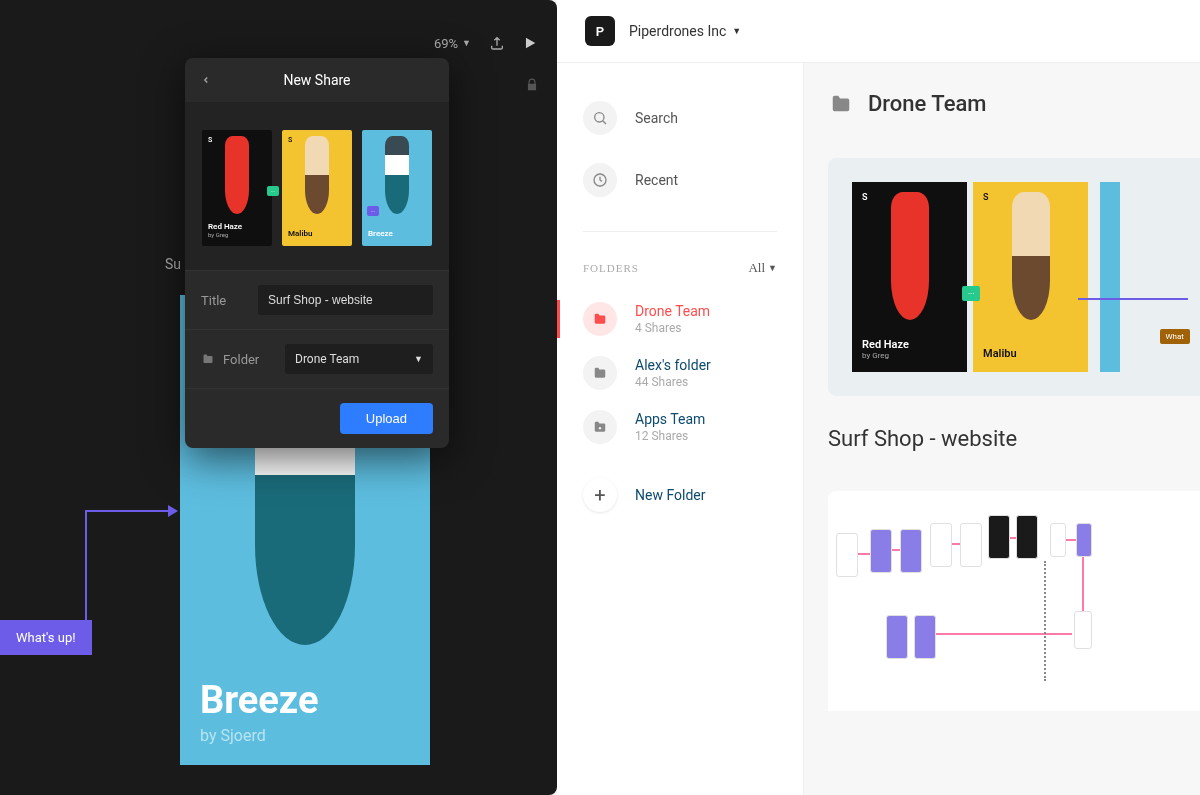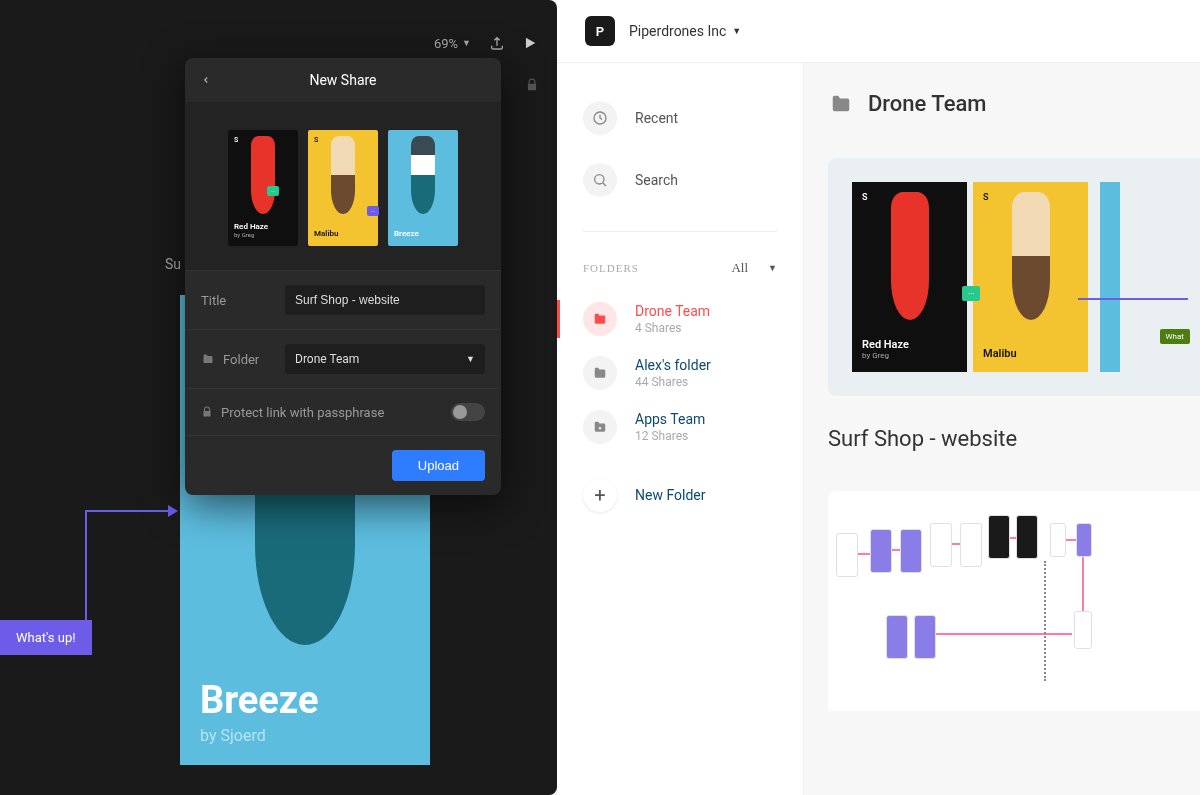--- a/index.html
+++ b/index.html
@@ -101,21 +101,21 @@
   border-radius: 60px 60px 100px 100px / 80px 80px 200px 200px;
 }
 .breeze-title { color: #fff; font-size: 38px; font-weight: 700; }
 .breeze-sub { color: #b8e4f0; font-size: 16px; margin-top: 4px; }
 
 
 .share-modal {
   position: absolute;
   left: 185px;
   top: 58px;
-  width: 316px;
+  width: 264px;
   background: #2a2a2a;
   border-radius: 8px;
   box-shadow: 0 10px 40px rgba(0,0,0,0.6);
   color: #ccc;
   font-size: 13px;
   overflow: hidden;
 }
 .modal-header {
   display: grid;
   grid-template-columns: 30px 1fr 30px;
@@ -286,21 +286,21 @@
 .folders-head {
   display: flex;
   justify-content: space-between;
   align-items: center;
   padding: 8px 26px 16px;
   color: #aaa;
   font-size: 11px;
   letter-spacing: 1px;
   font-family: Liberation Serif, serif;
 }
-.filter-all { color: #555; font-size: 13px; display: flex; align-items: center; gap: 20px; cursor: pointer; letter-spacing: 0; }
+.filter-all { color: #555; font-size: 13px; display: flex; align-items: center; gap: 3px; cursor: pointer; letter-spacing: 0; }
 .folder-item {
   display: flex;
   align-items: center;
   padding: 10px 26px;
   gap: 18px;
   cursor: pointer;
   position: relative;
 }
 .folder-item.active::before {
   content: "";
@@ -377,21 +377,21 @@
 }
 .pcard.dark .pboard { background: #e8332b; }
 .pcard.yellow .pboard { background: linear-gradient(#f0d9b3 50%, #6b4a2f 50%); }
 .pname { color: #fff; font-size: 11px; font-weight: 600; }
 .psub { color: #aaa; font-size: 8px; }
 .pcard.yellow .pname { color: #111; }
 .ps-badge { position:absolute; top:10px; left:10px; font-size:9px; color:#fff; font-weight:600; }
 .pcard.yellow .ps-badge { color:#111; }
 .strip-tag { position:absolute; font-size:8px; color:#fff; padding:3px 6px; border-radius:2px; }
 .strip-green { background:#28c98e; top:128px; left:134px; z-index:2; }
-.strip-purple { background:#4d7c0f; bottom:52px; right:10px; z-index:2; }
+.strip-purple { background:#a16207; bottom:52px; right:10px; z-index:2; }
 .strip-line {
   position: absolute;
   top: 140px;
   left: 250px;
   right: 12px;
   height: 2px;
   background: #6d5ce8;
 }
 
 .project-meta { margin-top: 30px; }
@@ -502,62 +502,53 @@
         <svg width="14" height="12" viewBox="0 0 24 24" fill="#777">
             <path d="M3 5a2 2 0 012-2h4l2 3h8a2 2 0 012 2v10a2 2 0 01-2 2H5a2 2 0 01-2-2V5z"></path>
           </svg>
         <span>Folder</span>
       </div>
       <div class="folder-select">
         <span>Drone Team</span>
         <span class="chevron">▼</span>
       </div>
     </div>
-    <div class="modal-row">
-      <div class="label" style="width:auto;flex:1">
-        <svg width="12" height="12" viewBox="0 0 24 24" fill="#777">
-            <path d="M6 10V7a6 6 0 1112 0v3h1v11H5V10h1zm2 0h8V7a4 4 0 10-8 0v3z"></path>
-          </svg>
-        <span>Protect link with passphrase</span>
-      </div>
-      <div class="toggle"></div>
-    </div>
     <div class="modal-footer">
       <button class="upload-btn">Upload</button>
     </div>
   </div>
 </div>
 
 <div class="right-panel">
   <div class="r-header">
     <div class="org-badge">P</div>
     <div class="org-name">
       <span>Piperdrones Inc</span>
       <span class="chevron">▼</span>
     </div>
   </div>
   <div class="r-body">
     <div class="r-sidebar">
       <div class="nav-item">
         <div class="nav-icon">
           <svg width="16" height="16" viewBox="0 0 24 24" fill="none" stroke="#888" stroke-width="2">
+              <circle cx="11" cy="11" r="7"></circle>
+              <path d="M21 21l-5-5"></path>
+            </svg>
+        </div>
+        <span>Search</span>
+      </div>
+      <div class="nav-item">
+        <div class="nav-icon">
+          <svg width="16" height="16" viewBox="0 0 24 24" fill="none" stroke="#888" stroke-width="2">
               <circle cx="12" cy="12" r="9"></circle>
               <path d="M12 7v5l3 2"></path>
             </svg>
         </div>
         <span>Recent</span>
-      </div>
-      <div class="nav-item">
-        <div class="nav-icon">
-          <svg width="16" height="16" viewBox="0 0 24 24" fill="none" stroke="#888" stroke-width="2">
-              <circle cx="11" cy="11" r="7"></circle>
-              <path d="M21 21l-5-5"></path>
-            </svg>
-        </div>
-        <span>Search</span>
       </div>
       <hr class="sidebar-divider">
       <div class="folders-head">
         <span>FOLDERS</span>
         <div class="filter-all">
           <span>All</span>
           <span class="chevron">▼</span>
         </div>
       </div>
       <div class="folder-item active">

